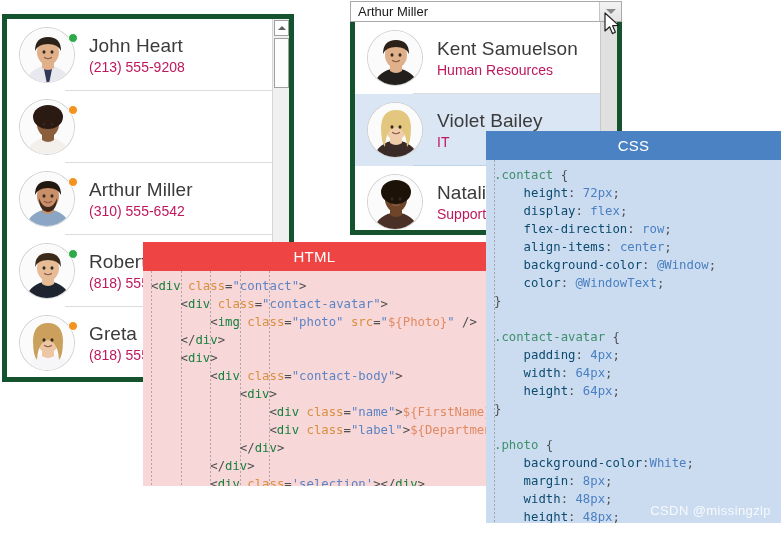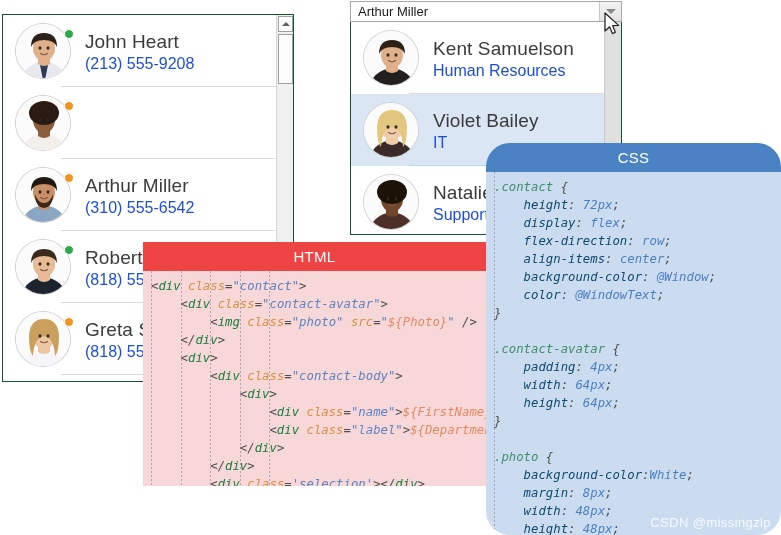--- a/index.html
+++ b/index.html
@@ -9,21 +9,21 @@
     background: #ffffff;
     font-family: "Liberation Sans", sans-serif;
     overflow: hidden;
   }
   #stage { position: relative; width: 781px; height: 535px; background:#fff; }
 
   
   .list-panel {
     position: absolute;
     background: #ffffff;
-    border: 1px solid #14532d;
+    border: 5px solid #14532d;
     overflow: hidden;
   }
   .list-scrollview { position:absolute; inset:0; }
   .contact-row {
     position: relative;
     height: 72px;
     display: flex;
     flex-direction: row;
     align-items: center;
     padding-left: 12px;
@@ -64,22 +64,22 @@
     overflow: hidden;
     white-space: nowrap;
   }
   .contact-name {
     font-size: 19px;
     color: #3b3b3b;
     line-height: 23px;
     letter-spacing: .1px;
   }
   .contact-label {
-    font-size: 16px;
-    color: #1d4ed8;
+    font-size: 14px;
+    color: #be185d;
     line-height: 19px;
     margin-top: 1px;
   }
 
   
   .vscroll {
     position: absolute;
     top: 0; right: 0; bottom: 0;
     width: 17px;
     background: #f0f0f0;
@@ -144,21 +144,21 @@
     font-family: "Liberation Sans", sans-serif;
   }
   .code-body {
     font-family: "DejaVu Sans Mono", monospace;
     font-size: 12.3px;
     line-height: 18px;
     padding: 6px 0 8px 8px;
     white-space: pre;
     position: relative;
   }
-  .code-body .ln { position: relative; height: 18px; font-style: italic; }
+  .code-body .ln { position: relative; height: 18px; }
   .guide {
     position: absolute;
     top: 0; bottom: 0;
     width: 1px;
     background-image: linear-gradient(to bottom, rgba(120,120,120,.55) 50%, transparent 50%);
     background-size: 1px 4px;
   }
 
   
   .panel-html .code-title { background: #ef4444; }
@@ -387,21 +387,21 @@
       </div>
     <div class="vscroll" style="background:#e0e0e0; border-left:1px solid #c9c9c9;"></div>
   </div>
 
   <div class="cursor" style="left:604px; top:12px;">
     <svg viewBox="0 0 18 26" width="18" height="26">
       <path d="M1,1 L1,19 L5.6,14.8 L8.4,21.6 L11.4,20.3 L8.6,13.7 L14.6,13.4 Z" fill="#ffffff" stroke="#202020" stroke-width="1.2" stroke-linejoin="round"></path>
     </svg>
   </div>
 
-  <div class="code-panel panel-css" style="left:486px; top:143px; width:295px; height:392px;border-radius:24px;">
+  <div class="code-panel panel-css" style="left:486px; top:131px; width:295px; height:392px;">
     <div class="code-title">CSS</div>
     <div class="code-body" id="css-code"><div class="guide" style="left: 8px;"></div><div class="ln"><span class="sel">.contact</span><span class="punct"> {</span></div><div class="ln"><span class="prop">    height</span><span class="punct">: </span><span class="val">72px</span><span class="punct">;</span></div><div class="ln"><span class="prop">    display</span><span class="punct">: </span><span class="val">flex</span><span class="punct">;</span></div><div class="ln"><span class="prop">    flex-direction</span><span class="punct">: </span><span class="val">row</span><span class="punct">;</span></div><div class="ln"><span class="prop">    align-items</span><span class="punct">: </span><span class="val">center</span><span class="punct">;</span></div><div class="ln"><span class="prop">    background-color</span><span class="punct">: </span><span class="val">@Window</span><span class="punct">;</span></div><div class="ln"><span class="prop">    color</span><span class="punct">: </span><span class="val">@WindowText</span><span class="punct">;</span></div><div class="ln"><span class="punct">}</span></div><div class="ln"><span class="punct"></span></div><div class="ln"><span class="sel">.contact-avatar</span><span class="punct"> {</span></div><div class="ln"><span class="prop">    padding</span><span class="punct">: </span><span class="val">4px</span><span class="punct">;</span></div><div class="ln"><span class="prop">    width</span><span class="punct">: </span><span class="val">64px</span><span class="punct">;</span></div><div class="ln"><span class="prop">    height</span><span class="punct">: </span><span class="val">64px</span><span class="punct">;</span></div><div class="ln"><span class="punct">}</span></div><div class="ln"><span class="punct"></span></div><div class="ln"><span class="sel">.photo</span><span class="punct"> {</span></div><div class="ln"><span class="prop">    background-color</span><span class="punct">:</span><span class="val">White</span><span class="punct">;</span></div><div class="ln"><span class="prop">    margin</span><span class="punct">: </span><span class="val">8px</span><span class="punct">;</span></div><div class="ln"><span class="prop">    width</span><span class="punct">: </span><span class="val">48px</span><span class="punct">;</span></div><div class="ln"><span class="prop">    height</span><span class="punct">: </span><span class="val">48px</span><span class="punct">;</span></div></div>
     <div class="watermark">CSDN @missingzlp</div>
   </div>
 
   <div class="code-panel panel-html" style="left:143px; top:242px; width:343px; height:244px;">
     <div class="code-title">HTML</div>
     <div class="code-body" id="html-code"><div class="guide" style="left: 8px;"></div><div class="guide" style="left: 37.6px;"></div><div class="guide" style="left: 67.2px;"></div><div class="guide" style="left: 96.8px;"></div><div class="guide" style="left: 126.4px;"></div><div class="ln"><span class="punct">&lt;</span><span class="tag">div</span><span class="punct"> </span><span class="attr">class</span><span class="punct">=</span><span class="str">"contact"</span><span class="punct">&gt;</span></div><div class="ln"><span class="punct">    &lt;</span><span class="tag">div</span><span class="punct"> </span><span class="attr">class</span><span class="punct">=</span><span class="str">"contact-avatar"</span><span class="punct">&gt;</span></div><div class="ln"><span class="punct">        &lt;</span><span class="tag">img</span><span class="punct"> </span><span class="attr">class</span><span class="punct">=</span><span class="str">"photo"</span><span class="punct"> </span><span class="attr">src</span><span class="punct">=</span><span class="str">"</span><span class="tmpl">${Photo}</span><span class="str">"</span><span class="punct"> /&gt;</span></div><div class="ln"><span class="punct">    &lt;/</span><span class="tag">div</span><span class="punct">&gt;</span></div><div class="ln"><span class="punct">    &lt;</span><span class="tag">div</span><span class="punct">&gt;</span></div><div class="ln"><span class="punct">        &lt;</span><span class="tag">div</span><span class="punct"> </span><span class="attr">class</span><span class="punct">=</span><span class="str">"contact-body"</span><span class="punct">&gt;</span></div><div class="ln"><span class="punct">            &lt;</span><span class="tag">div</span><span class="punct">&gt;</span></div><div class="ln"><span class="punct">                &lt;</span><span class="tag">div</span><span class="punct"> </span><span class="attr">class</span><span class="punct">=</span><span class="str">"name"</span><span class="punct">&gt;</span><span class="tmpl">${FirstName} {LastName}</span></div><div class="ln"><span class="punct">                &lt;</span><span class="tag">div</span><span class="punct"> </span><span class="attr">class</span><span class="punct">=</span><span class="str">"label"</span><span class="punct">&gt;</span><span class="tmpl">${Department}</span></div><div class="ln"><span class="punct">            &lt;/</span><span class="tag">div</span><span class="punct">&gt;</span></div><div class="ln"><span class="punct">        &lt;/</span><span class="tag">div</span><span class="punct">&gt;</span></div><div class="ln"><span class="punct">        &lt;</span><span class="tag">div</span><span class="punct"> </span><span class="attr">class</span><span class="punct">=</span><span class="str">'selection'</span><span class="punct">&gt;&lt;/</span><span class="tag">div</span><span class="punct">&gt;</span></div></div>
   </div>
 

